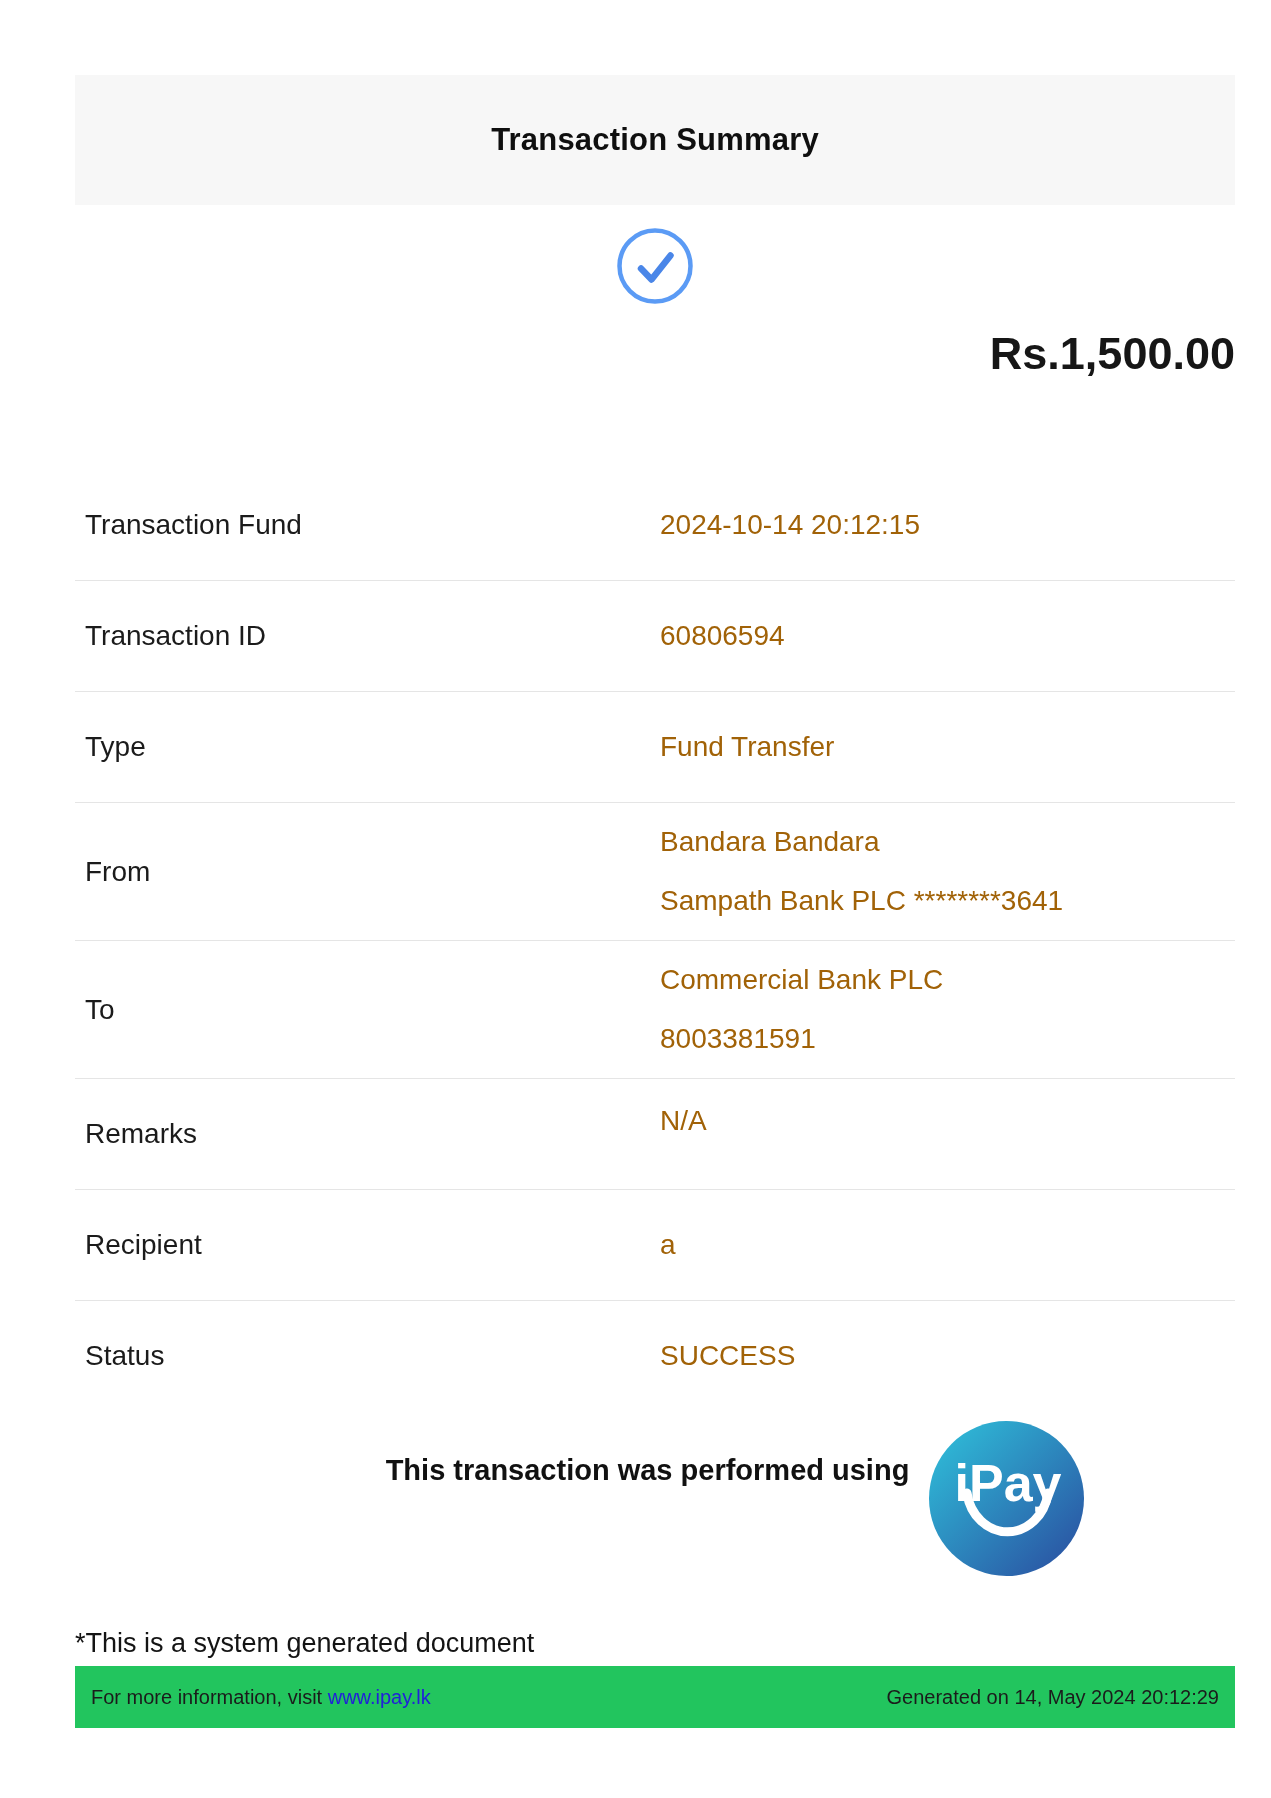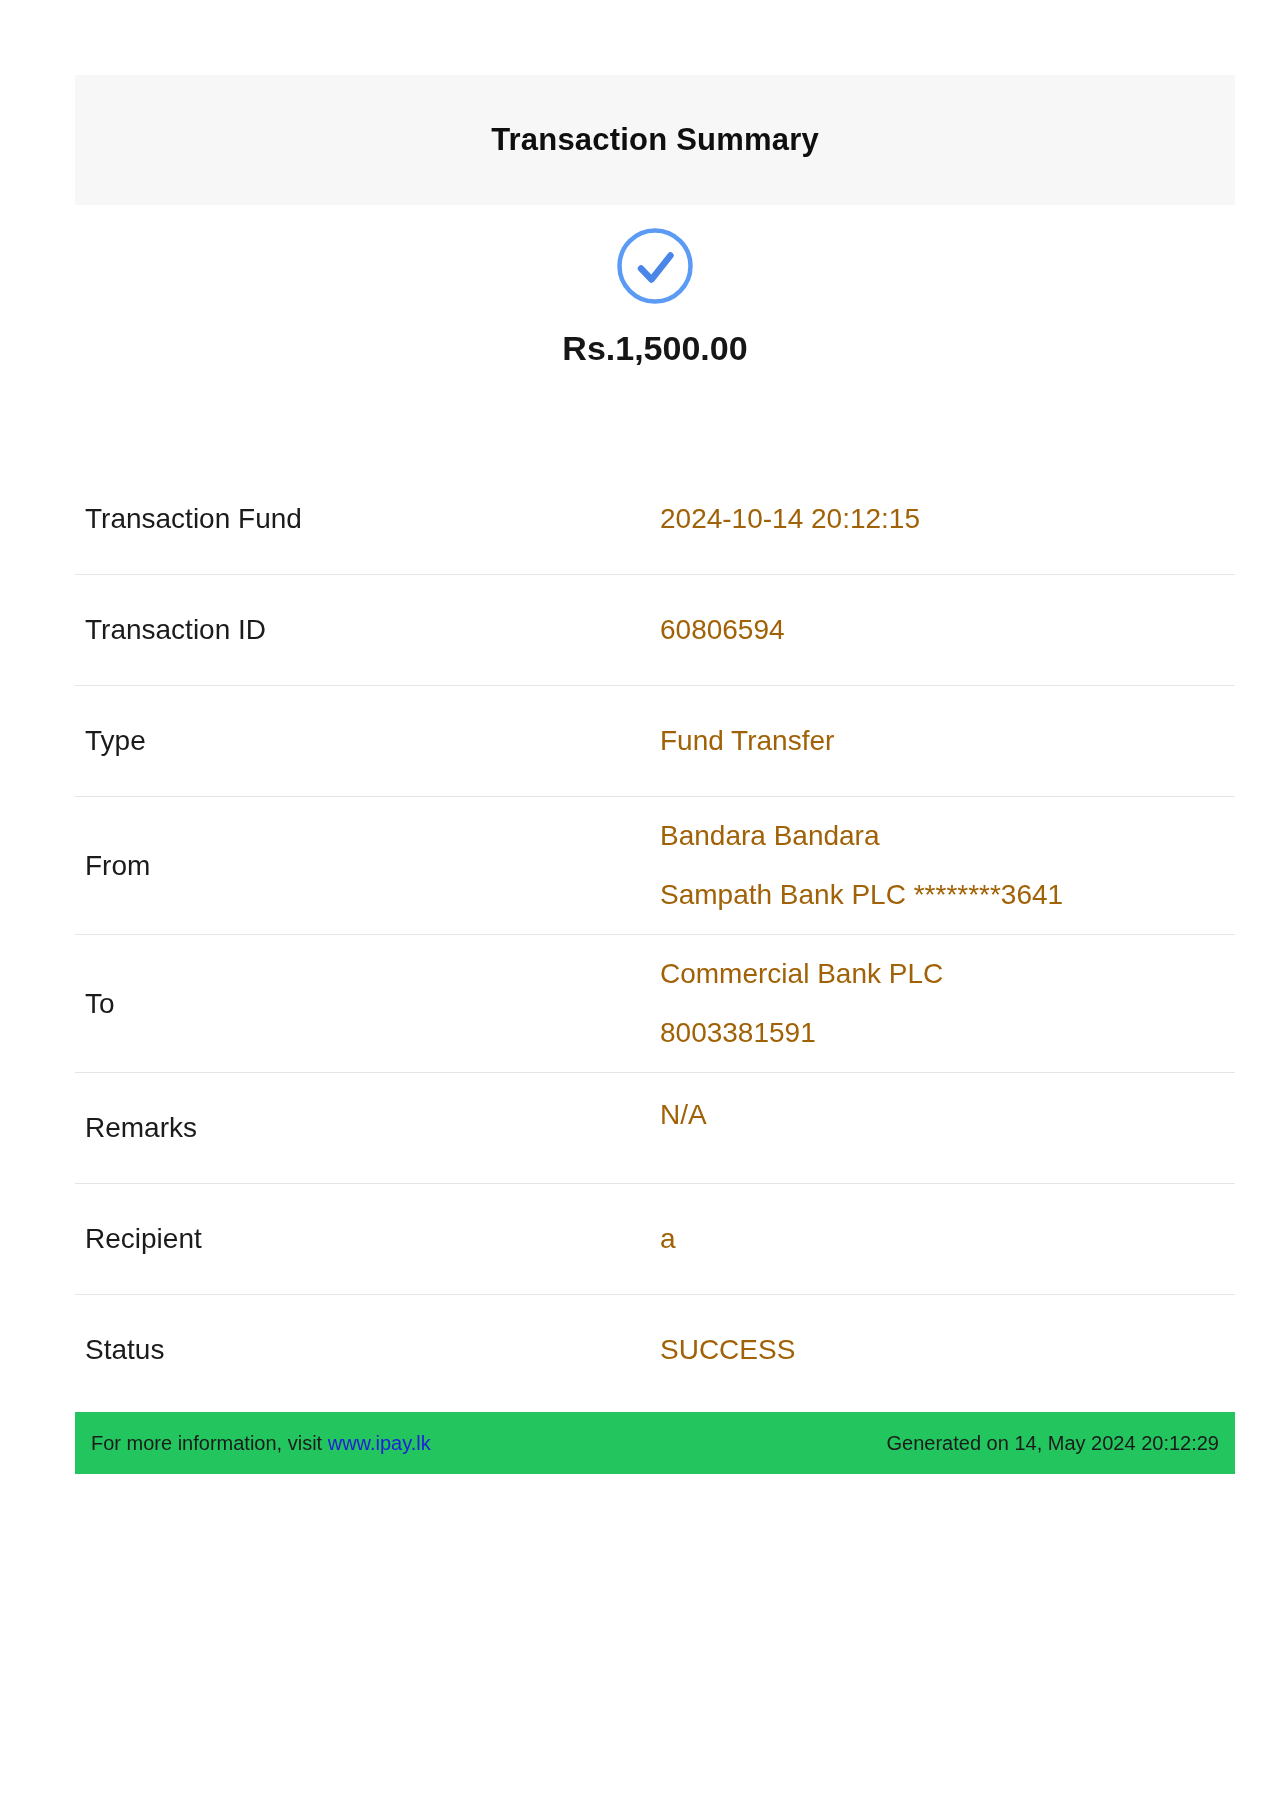--- a/index.html
+++ b/index.html
@@ -19,23 +19,23 @@
     display: flex; align-items: center; justify-content: center;
   }
   .titlebar h1 {
     margin: 0; font-size: 31px; font-weight: bold; color: #0f0f0f;
     letter-spacing: 0.2px;
   }
 
   .status-icon-wrap { display: flex; justify-content: center; margin-top: 22px; }
 
   .amount {
-    text-align: center;
-    font-size: 34px; font-weight: bold; color: #161616;
-    margin-top: 20px; line-height: 46px;
+    text-align: right;
+    font-size: 45px; font-weight: bold; color: #161616;
+    margin-top: 26px; line-height: 46px;
   }
 
   .details { margin-top: 93px; }
   .drow {
     display: flex; align-items: center;
     padding: 39px 0 39px 10px;
     border-bottom: 1px solid #e5e5e5;
     font-size: 28px;
   }
   .drow:last-child { border-bottom: none; }
@@ -131,21 +131,36 @@
         </div>
       </div>
       <div class="drow">
         <div class="dlabel">Status</div>
         <div class="dvalue">
           <div class="vline">SUCCESS</div>
         </div>
       </div>
     </div>
 
+  <div class="performed">
+    <span class="performed-text">This transaction was performed using</span>
+    <svg width="155" height="155" viewBox="0 0 155 155">
+      <defs>
+        <linearGradient id="ipayGrad" x1="0%" y1="0%" x2="100%" y2="100%">
+          <stop offset="0" stop-color="#2fc4dc"></stop>
+          <stop offset="1" stop-color="#2a4a9e"></stop>
+        </linearGradient>
+      </defs>
+      <circle cx="77.5" cy="77.5" r="77.5" fill="url(#ipayGrad)"></circle>
+      <path d="M 38 72 A 41 46 0 0 0 119 72" fill="none" stroke="#ffffff" stroke-width="9" stroke-linecap="round"></path>
+      <text x="79" y="80" text-anchor="middle" font-size="52" font-weight="bold" fill="#ffffff" font-family="Liberation Sans, DejaVu Sans, sans-serif">iPay</text>
+    </svg>
+  </div>
 
+  <div class="footnote">*This is a system generated document</div>
 
   <footer class="footerbar">
     <div>
       <span>For more information, visit </span><a href="#">www.ipay.lk</a>
     </div>
     <div>Generated on 14, May 2024 20:12:29</div>
   </footer>
 
 </div>
 

